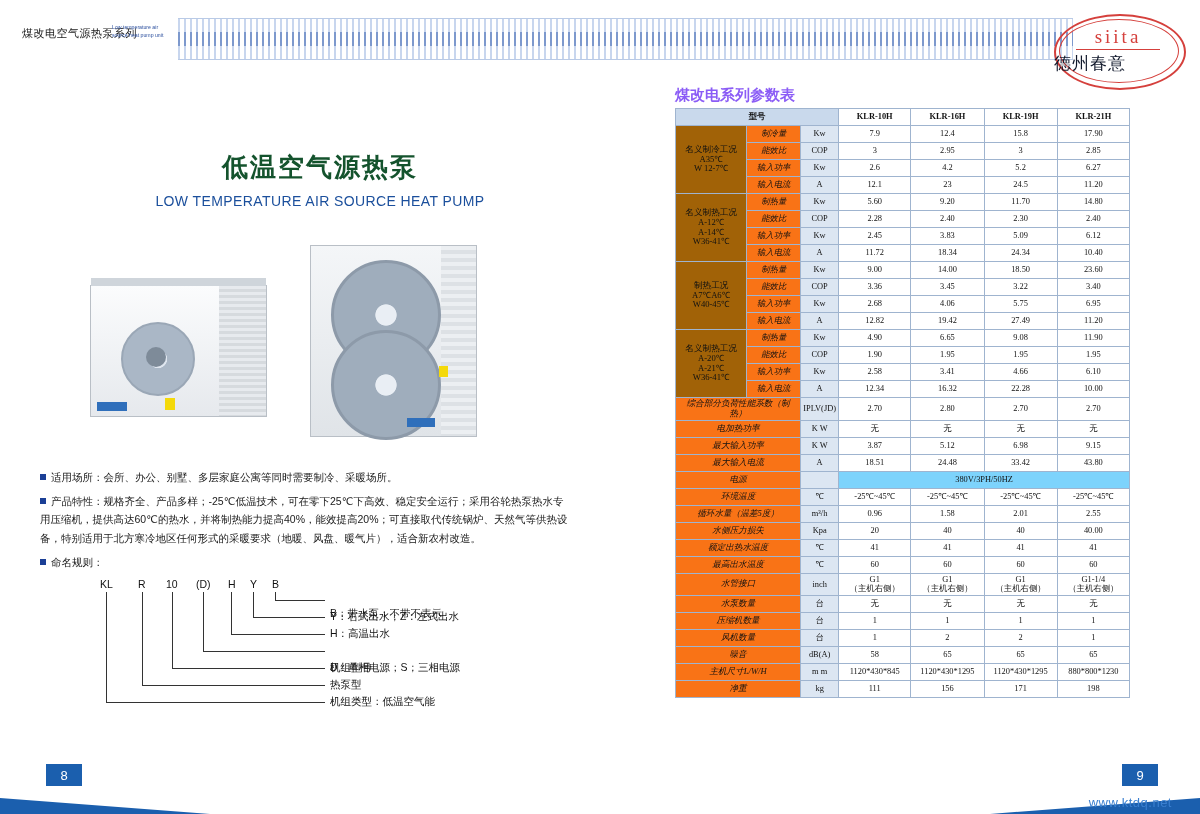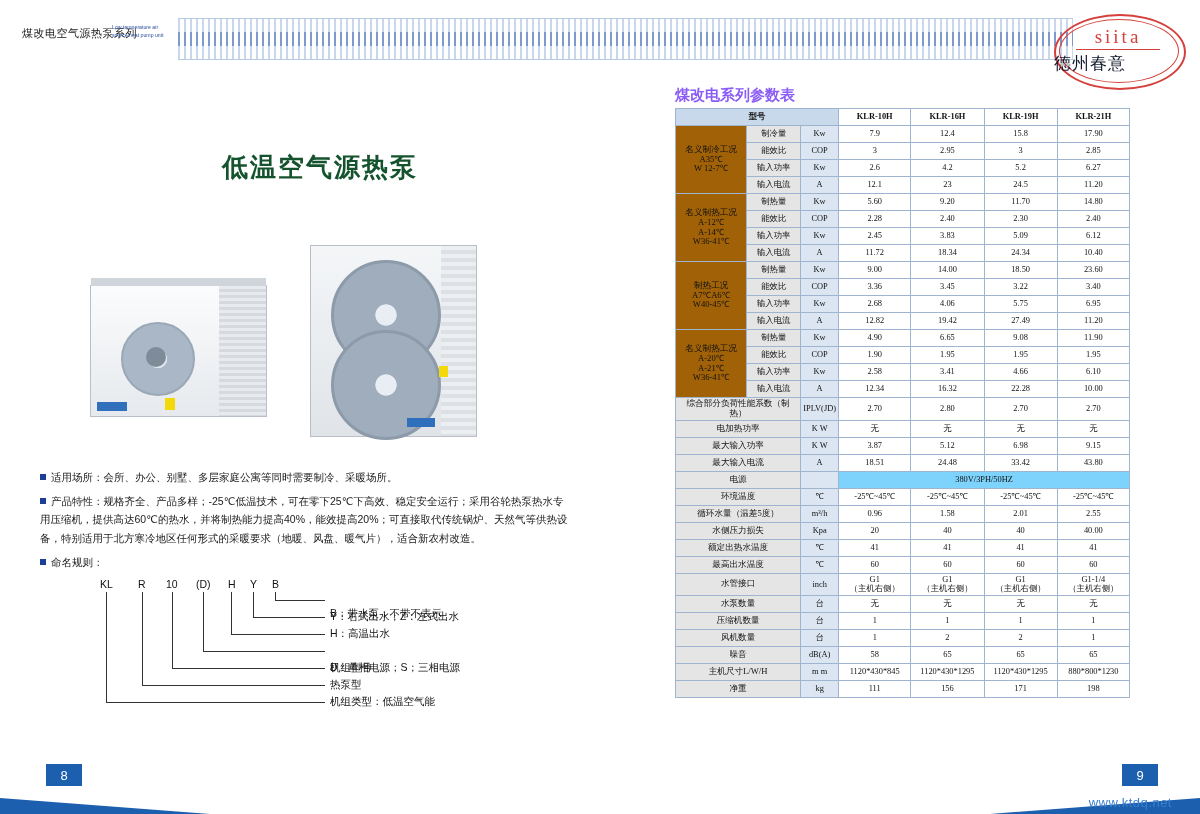--- a/index.html
+++ b/index.html
@@ -62,21 +62,21 @@
   .vl{position:absolute;width:1px;background:#333;}
   .hl{position:absolute;height:1px;background:#333;}
   .nm-lbl{position:absolute;font-size:10.5px;color:#111;white-space:nowrap;}
 
   
   .rtitle{position:absolute;left:675px;top:86px;font-size:15px;font-weight:bold;color:#8b5cf6;}
   table.spec{position:absolute;left:675px;top:108px;border-collapse:collapse;font-size:8.4px;color:#111;width:455px;
      font-family:"Liberation Serif",serif;}
   table.spec td{border:1px solid #9fb4cf;text-align:center;padding:1px 2px;height:14px;line-height:1.15;}
   td.grp{background:#a16207;width:74px;font-size:8.6px;}
-  td.item{background:#e5e5e5;width:60px;}
+  td.item{background:#f97316;width:60px;font-style:italic;}
   td.unit{background:#dce6f2;width:33px;}
   td.hd{background:#c9d9ec;font-weight:bold;height:17px;}
   td.val{background:#ffffff;width:72px;}
   td.wide{background:#7dd3fc;}
 
   
   .pg-l{position:absolute;left:46px;bottom:28px;width:36px;height:22px;background:#1b5fae;color:#fff;font-size:13px;
         display:flex;align-items:center;justify-content:center;}
   .pg-r{position:absolute;right:42px;bottom:28px;width:36px;height:22px;background:#1b5fae;color:#fff;font-size:13px;
         display:flex;align-items:center;justify-content:center;}
@@ -100,20 +100,21 @@
   <div class="logo">
     <div class="logo-oval"></div>
     <div class="logo-oval2"></div>
     <div class="logo-en">siita</div>
     <div class="logo-line"></div>
     <div class="logo-cn">德州春意</div>
   </div>
 
   <div class="left">
     <div class="title-cn">低温空气源热泵</div>
+    <div class="title-en">LOW TEMPERATURE AIR SOURCE HEAT PUMP</div>
   </div>
 
   <div class="prod">
     <div class="unit-s">
       <div class="top"></div>
       <div class="face"></div>
       <div class="side"></div>
       <div class="fan"></div>
       <div class="fanc"></div>
       <div class="tag"></div>

